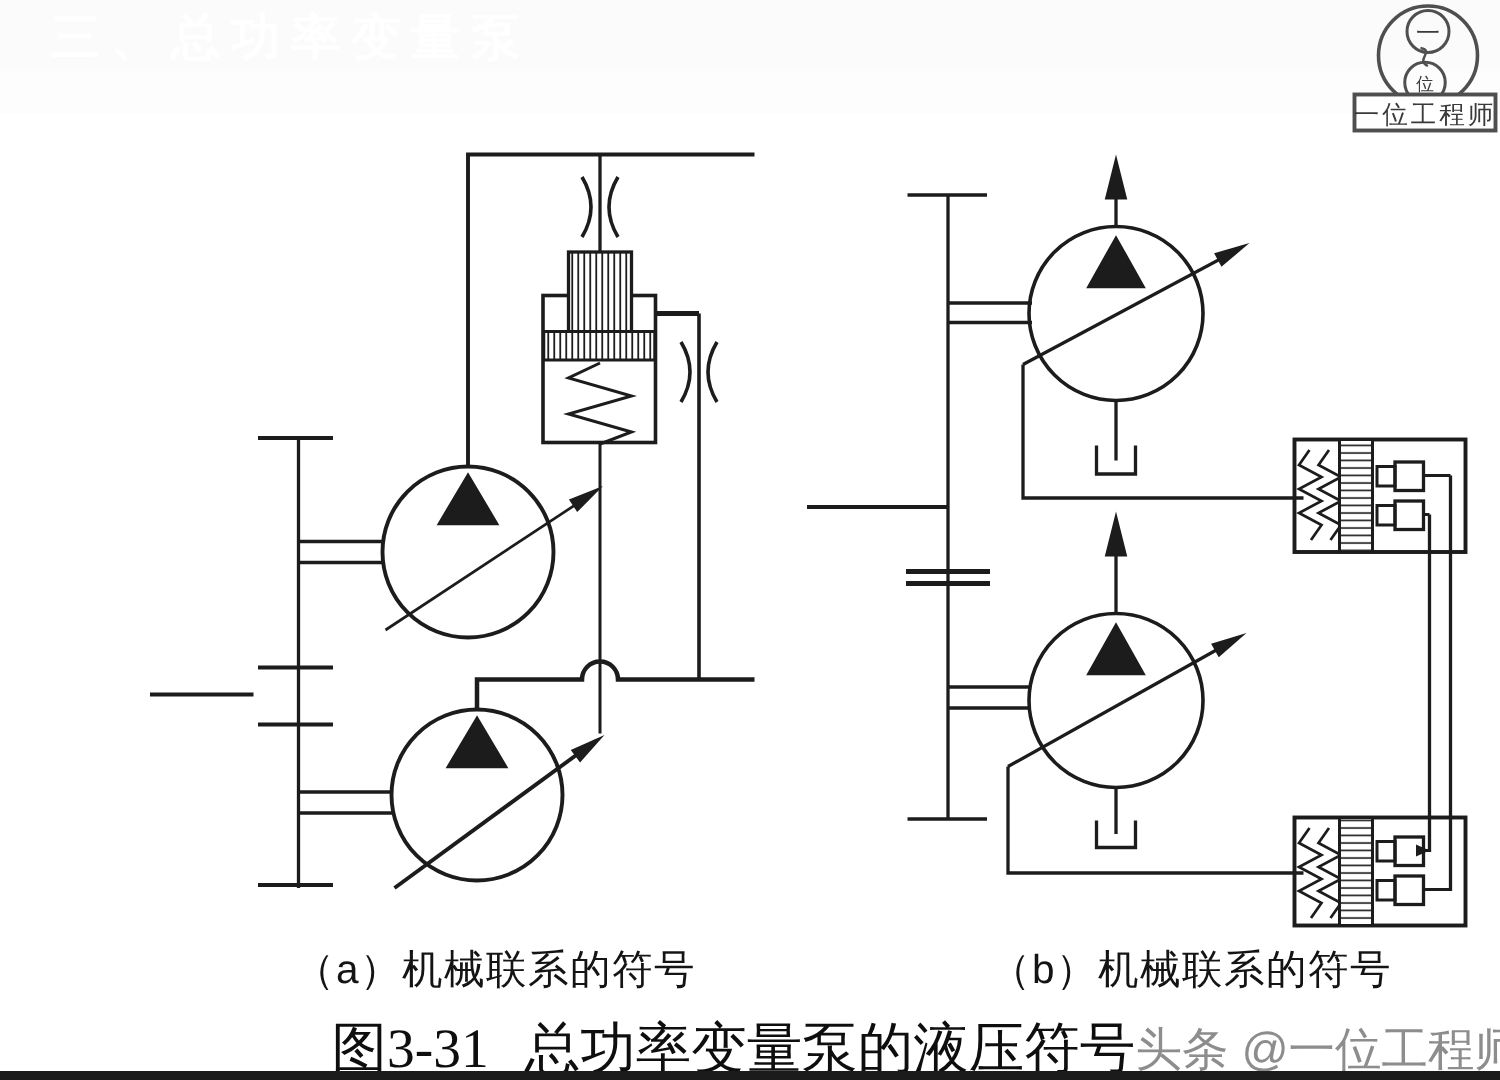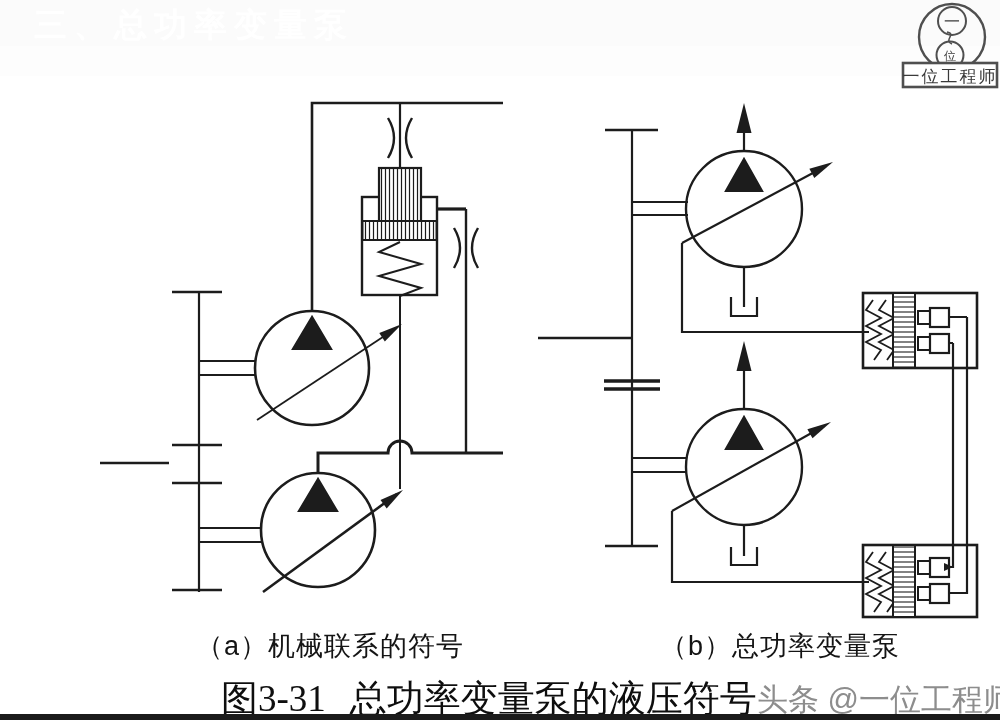--- a/index.html
+++ b/index.html
@@ -156,21 +156,21 @@
       </g>
 
       <g>
         <path d="M953,343 V568"></path>
         <path d="M967,317 V594"></path>
       </g>
     </g>
   </svg>
 
   <div class="caption caption-a">（a）机械联系的符号</div>
-  <div class="caption caption-b">（b）总功率变量泵</div>
+  <div class="caption caption-b">（b）机械联系的符号</div>
 
   <div class="watermark">头条 @一位工程师</div>
 
   <div class="figure-line">
     <span>图3-31</span><span class="fig-title">总功率变量泵的液压符号</span>
   </div>
 
   <div class="logo-wrap">
     <svg width="105" height="92" viewBox="0 0 105 92">
       <g stroke="#4f4f4f" fill="none" stroke-width="2.4">

